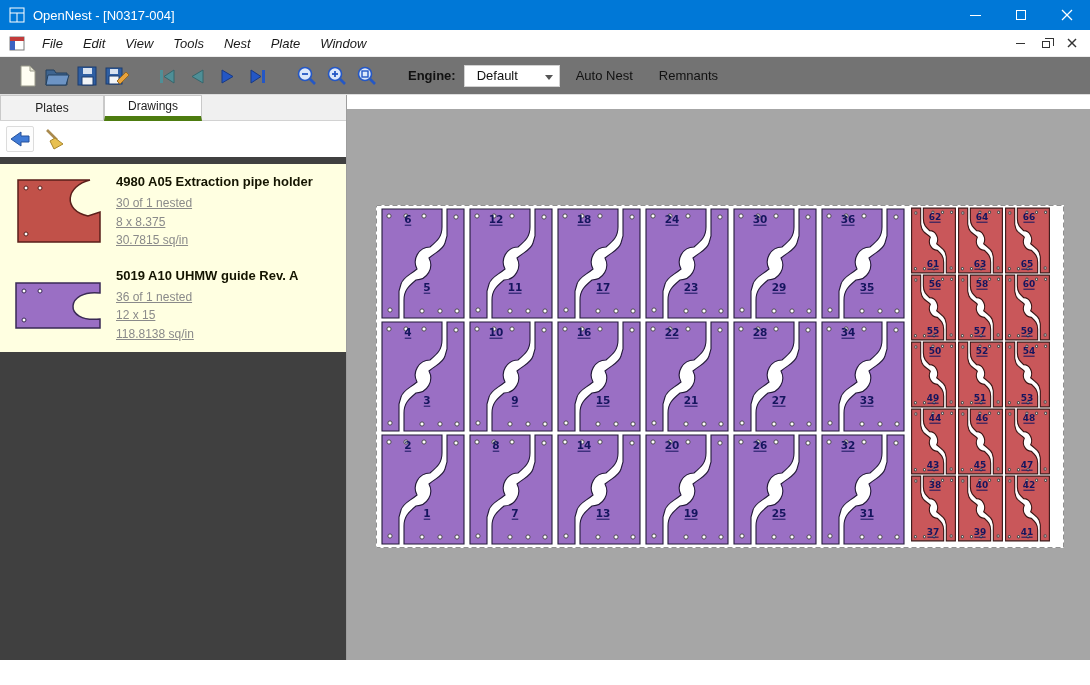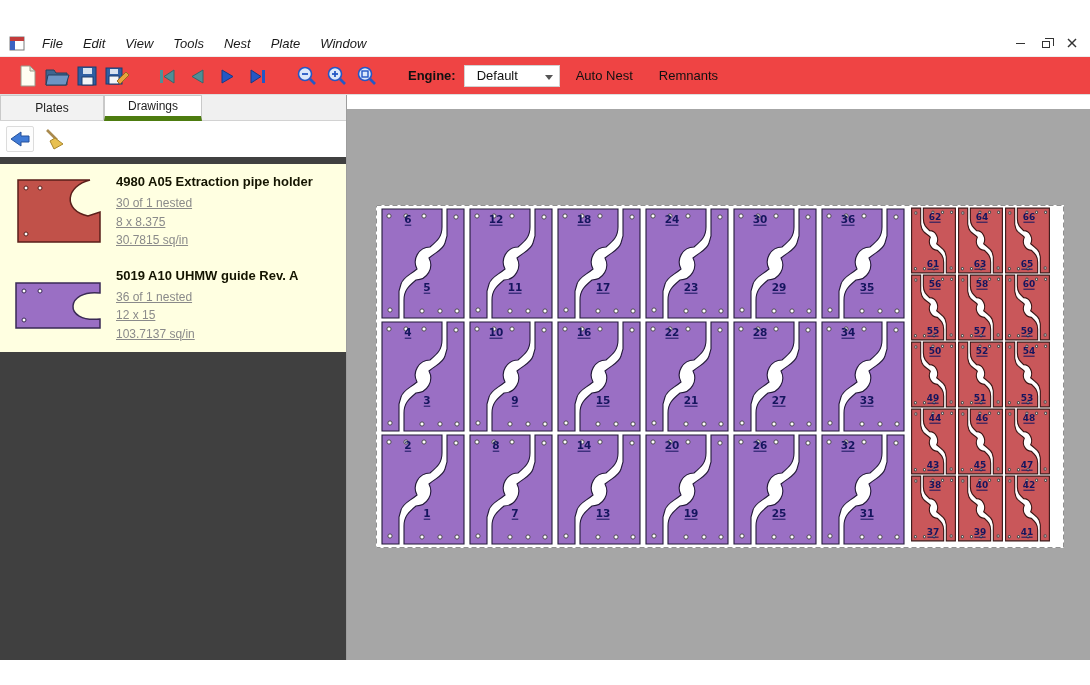--- a/index.html
+++ b/index.html
@@ -19,21 +19,21 @@
   .menubar { position:absolute; top:30px; left:0; right:0; height:27px; background:#ffffff; border-bottom:1px solid #ededed; display:flex; align-items:center;font-style:italic; }
   .menubar .doc-icon { margin:0 7px 0 9px; display:flex; }
   .menu-item { font-size:13px; color:#1a1a1a; padding:4px 10px; cursor:default; }
   .mdi-controls { margin-left:auto; display:flex; align-items:center; margin-right:6px; gap:2px; }
   .mdi-btn { width:24px; height:20px; display:flex; align-items:center; justify-content:center; }
   .glyph-min-dark { width:9px; height:1px; background:#333; }
   .glyph-restore { width:8px; height:7px; border:1px solid #333; position:relative; background:#fff; margin-top:2px; }
   .glyph-restore:before { content:""; position:absolute; left:2px; top:-4px; width:8px; height:7px; border:1px solid #333; border-bottom:none; border-left:none; }
 
   
-  .toolbar { position:absolute; top:57px; left:0; right:0; height:38px; background:#ef4444; border-bottom:1px solid #dedede; display:flex; align-items:center; padding-left:12px; }
+  .toolbar { position:absolute; top:57px; left:0; right:0; height:38px; background:#737373; border-bottom:1px solid #dedede; display:flex; align-items:center; padding-left:12px; }
   .tb-ico { width:30px; height:30px; display:flex; align-items:center; justify-content:center; border-radius:2px; }
   .tb-gap { width:20px; }
   .engine-label { font-size:13px; font-weight:bold; color:#111; margin:0 8px 0 26px; }
   .combo { width:96px; height:22px; background:#fff; border:1px solid #d2d2d2; display:flex; align-items:center; font-size:13px; padding-left:12px; color:#111; position:relative; }
   .combo .arrow { position:absolute; right:6px; top:9px; width:0; height:0; border-left:4px solid transparent; border-right:4px solid transparent; border-top:5px solid #555; }
   .tb-text-btn { font-size:13px; color:#111; padding:6px 10px; margin-left:6px; }
 
   
   .body { position:absolute; top:95px; left:0; right:0; bottom:25px; display:flex; }
   .sidebar { width:347px; min-width:347px; background:#404040; border-right:1px solid #9d9d9d; display:flex; flex-direction:column; }
@@ -63,20 +63,44 @@
   .sb-cell.loc { color:#7a7a7a; }
   .sb-spacer { flex:1; }
   .sb-cell.right { border-right:none; border-left:1px solid #dadada; }
   .grip { width:14px; display:flex; align-items:flex-end; justify-content:flex-end; padding:0 3px 3px 0; }
 </style>
 </head>
 <body>
 
 <div class="window">
 
+  <div class="titlebar">
+    <span class="app-icon">
+      <svg width="16" height="16">
+          <rect x="1" y="1" width="14" height="14" fill="none" stroke="#fff"></rect>
+          <line x1="1" y1="6" x2="15" y2="6" stroke="#fff"></line>
+          <line x1="8" y1="6" x2="8" y2="15" stroke="#fff"></line>
+        </svg>
+    </span>
+    <span class="title">OpenNest - [N0317-004]</span>
+    <div class="win-controls">
+      <div class="win-btn">
+          <div class="glyph-min"></div>
+        </div>
+      <div class="win-btn">
+          <div class="glyph-max"></div>
+        </div>
+      <div class="win-btn">
+        <svg width="12" height="12">
+            <line x1="1" y1="1" x2="11" y2="11" stroke="#fff" stroke-width="1.3"></line>
+            <line x1="11" y1="1" x2="1" y2="11" stroke="#fff" stroke-width="1.3"></line>
+          </svg>
+      </div>
+    </div>
+  </div>
 
   <div class="menubar">
     <span class="doc-icon">
       <svg width="16" height="15">
           <rect x="1" y="1" width="14" height="13" fill="#fff" stroke="#7a7a7a"></rect>
           <rect x="1" y="1" width="14" height="4" fill="#c23b3b"></rect>
           <rect x="1" y="5" width="5" height="9" fill="#3b62c2"></rect>
         </svg>
     </span>
     <span class="menu-item">File</span>
@@ -228,21 +252,21 @@
               <path d="M 6,8 L 90,8 L 90,18 C 56,14 52,48 90,44 L 90,53 L 6,53 Z" stroke="#3a2a55" stroke-width="1.5" fill="#9a6fc4"></path>
               <circle cx="14" cy="16" r="2" fill="#fff" stroke="#3a2a55"></circle>
               <circle cx="14" cy="45" r="2" fill="#fff" stroke="#3a2a55"></circle>
               <circle cx="30" cy="16" r="2" fill="#fff" stroke="#3a2a55"></circle>
             </svg>
           </div>
           <div class="d-text">
             <div class="d-title">5019 A10 UHMW guide Rev. A</div>
             <div class="d-sub">36 of 1 nested</div>
             <div class="d-sub">12 x 15</div>
-            <div class="d-sub">103.7137 sq/in</div>
+            <div class="d-sub">118.8138 sq/in</div>
           </div>
         </div>
       </div>
     </div>
 
     <div class="canvas">
       <div class="canvas-top-strip"></div>
       <svg id="plate-svg" width="688" height="343" viewBox="0 0 688 343">
         <rect x="0.5" y="0.5" width="687" height="342" fill="#ffffff" stroke="#909090" stroke-dasharray="5,3"></rect>
       <g transform="translate(3,2)">

